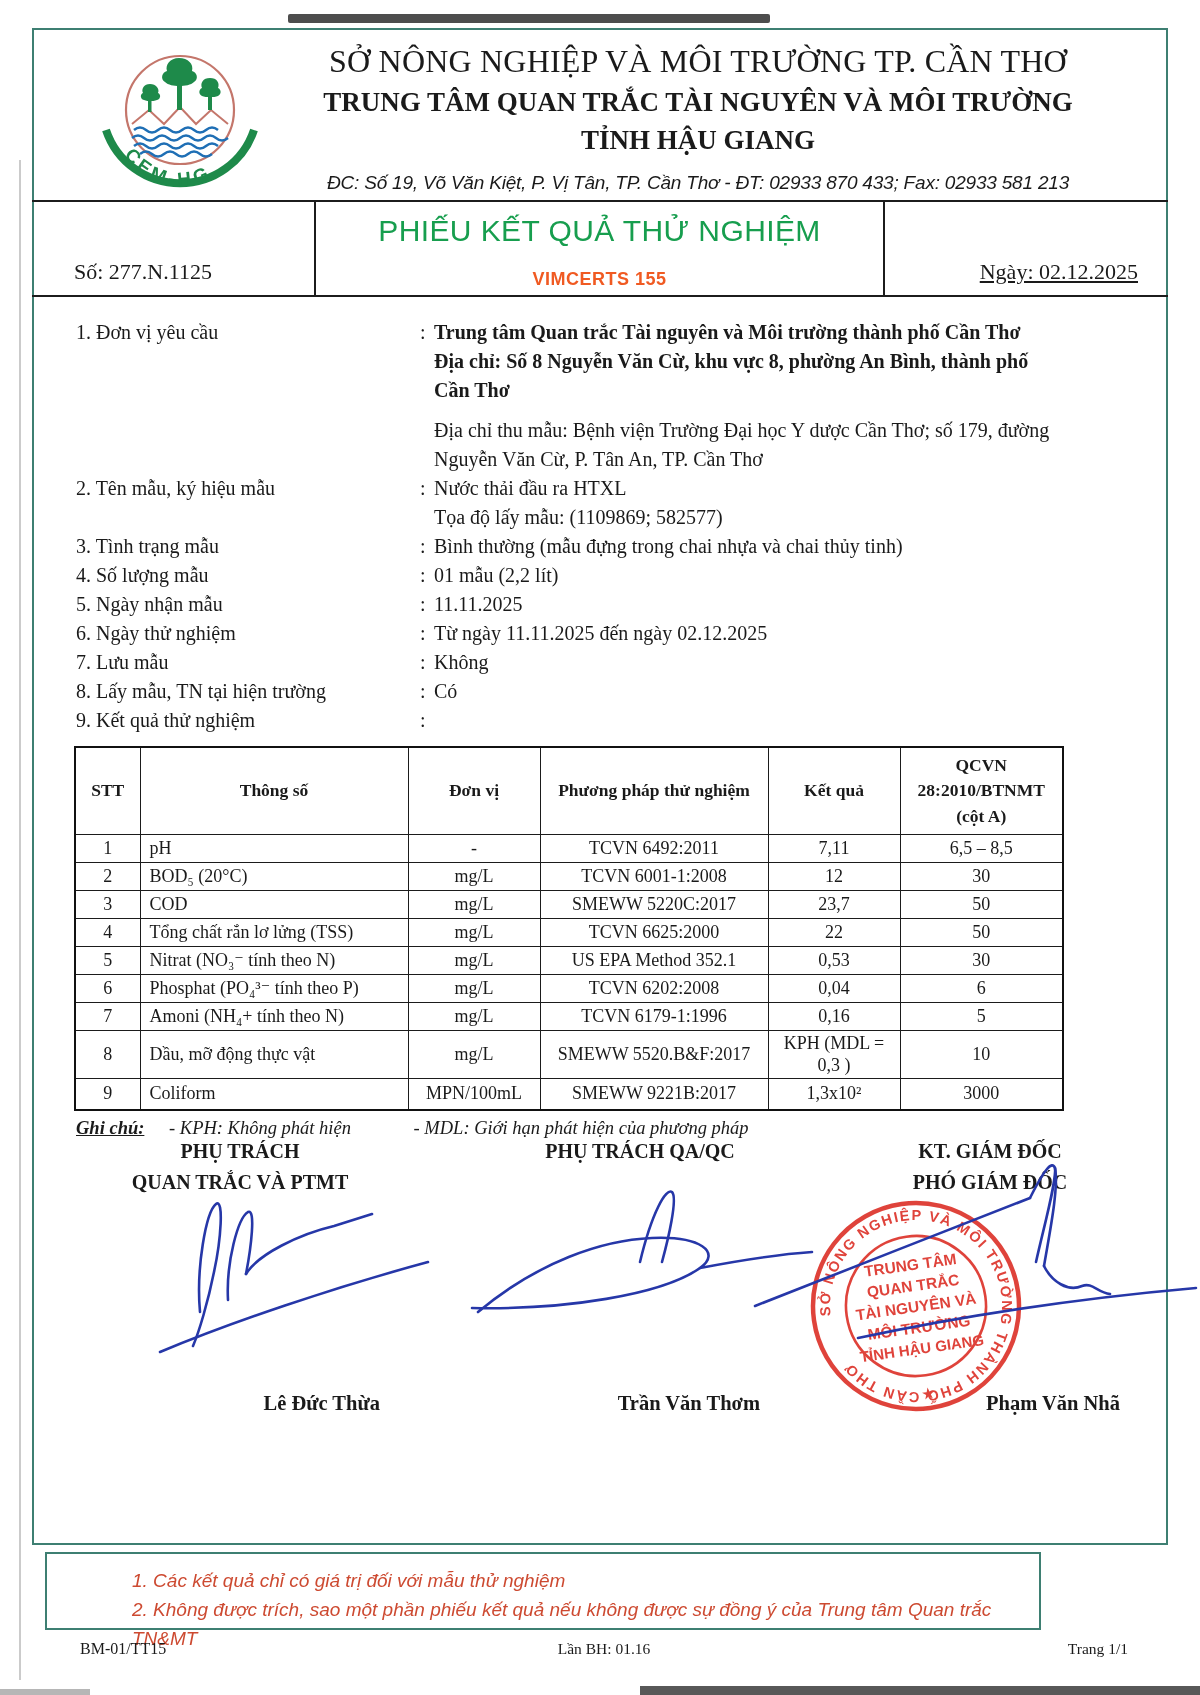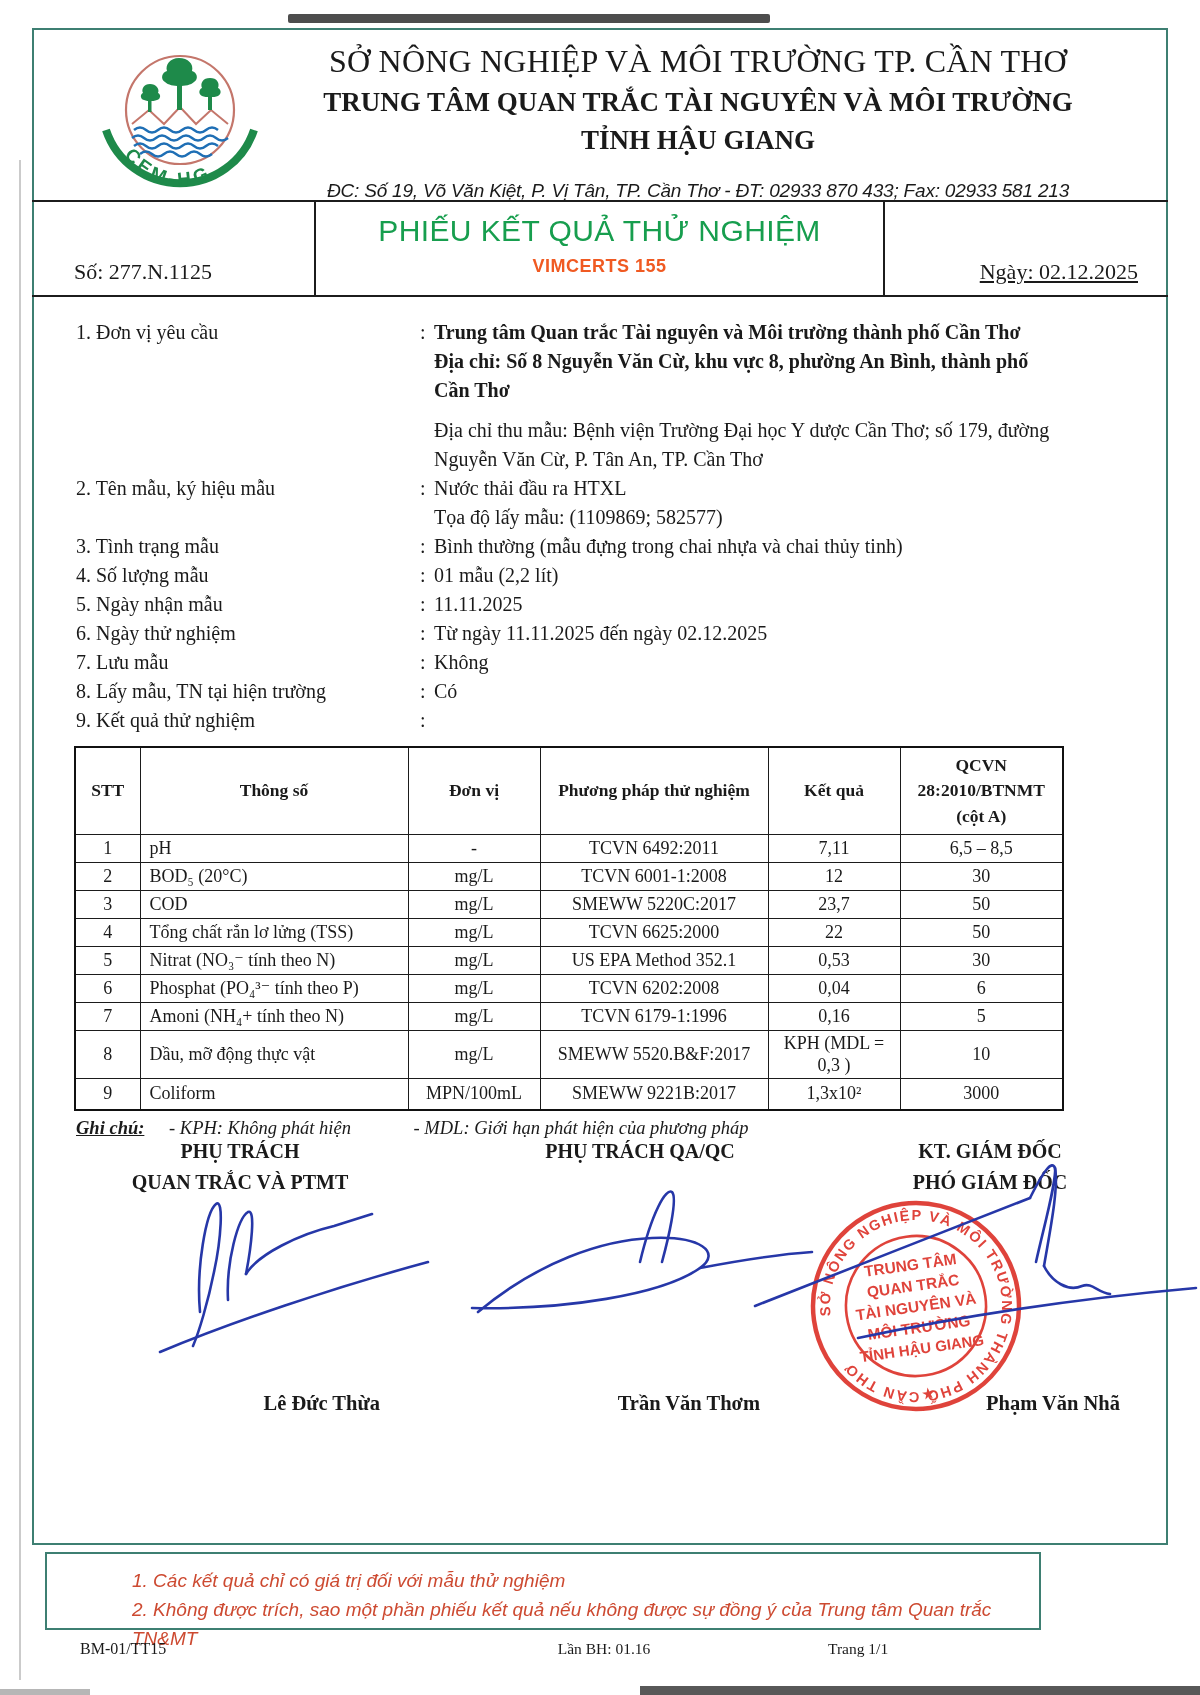--- a/index.html
+++ b/index.html
@@ -17,31 +17,31 @@
   .frame{position:absolute;left:32px;top:28px;width:1136px;height:1517px;
          border:2.5px solid #3e7f72;box-sizing:border-box;}
 
   
   .logo{position:absolute;left:92px;top:46px;width:176px;height:152px;}
   .header-text{position:absolute;left:258px;top:42px;width:880px;text-align:center;line-height:1.2;}
   .h-dept{font-size:32px;letter-spacing:.2px;}
   .h-center{font-size:27px;font-weight:bold;margin-top:6px;}
   .h-prov{font-size:27px;font-weight:bold;margin-top:5px;}
   .h-addr{font-family:"Liberation Sans","DejaVu Sans",sans-serif;font-style:italic;
-          font-size:19px;margin-top:24px;letter-spacing:-.2px;}
+          font-size:19px;margin-top:16px;letter-spacing:-.2px;}
 
   
   .titlerow{position:absolute;left:32px;top:200px;width:1136px;height:97px;box-sizing:border-box;
             border-top:2.5px solid #1c1c1c;border-bottom:2.5px solid #1c1c1c;display:flex;}
   .t-c1{width:284px;box-sizing:border-box;border-right:2px solid #1c1c1c;
         display:flex;align-items:flex-end;padding:0 0 10px 42px;font-size:22px;}
   .t-c2{width:569px;box-sizing:border-box;border-right:2px solid #1c1c1c;text-align:center;}
   .t-title{margin-top:12px;font-family:"Liberation Sans","DejaVu Sans",sans-serif;
            font-weight:normal;font-size:30px;color:#179e4e;letter-spacing:.4px;}
-  .t-cert{margin-top:8px;font-family:"Liberation Sans","DejaVu Sans",sans-serif;
+  .t-cert{margin-top:21px;font-family:"Liberation Sans","DejaVu Sans",sans-serif;
           font-weight:bold;font-size:18px;color:#f05a22;letter-spacing:.5px;}
   .t-c3{flex:1;display:flex;align-items:flex-end;justify-content:flex-end;
         padding:16px 30px 10px 0;font-size:22px;text-decoration:underline;}
 
   
   .fields{position:absolute;left:76px;top:318px;width:1020px;font-size:20px;}
   .field-row{display:flex;align-items:flex-start;margin-bottom:0;}
   .f-label{width:344px;flex:none;line-height:29px;}
   .f-colon{width:14px;flex:none;line-height:29px;}
   .f-value{flex:1;line-height:29px;}
@@ -81,21 +81,21 @@
 
   
   .notesbox{position:absolute;left:45px;top:1552px;width:996px;height:78px;box-sizing:border-box;
             border:2.5px solid #3e7f72;padding:12px 0 0 85px;
             font-family:"Liberation Sans","DejaVu Sans",sans-serif;font-style:italic;
             font-size:19px;color:#cd4a31;line-height:29px;}
   .pagefooter{position:absolute;left:32px;top:1640px;width:1136px;display:flex;
               align-items:baseline;font-size:16px;}
   .pf-left{padding-left:48px;width:300px;}
   .pf-center{flex:1;text-align:center;font-size:15.5px;}
-  .pf-right{width:300px;padding-right:40px;font-size:15.5px;}
+  .pf-right{width:300px;text-align:right;padding-right:40px;font-size:15.5px;}
 </style>
 </head>
 <body>
 
 <div id="page">
 
   <div class="artifact top"></div>
   <div class="artifact bottom1"></div>
   <div class="artifact bottom2"></div>
   <div class="artifact left-edge"></div>

